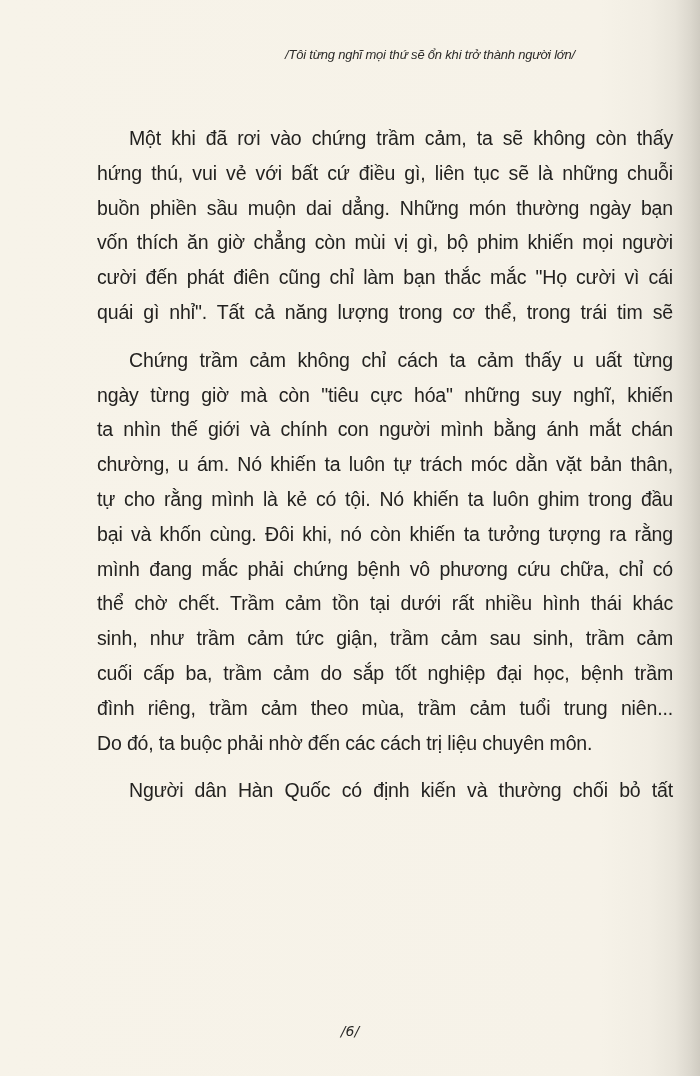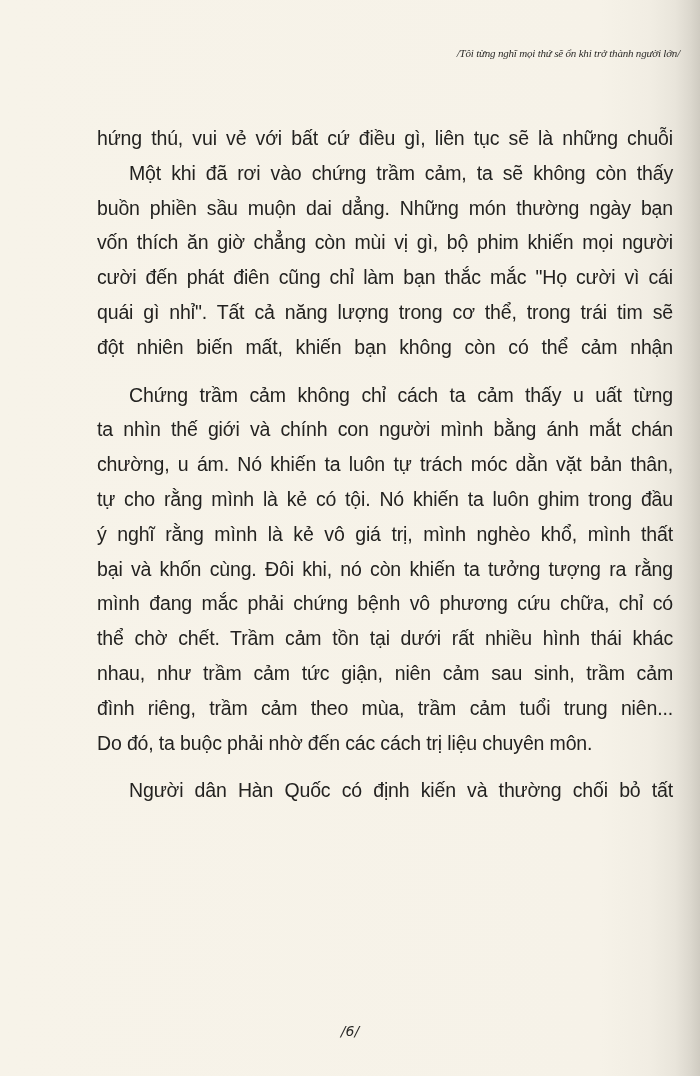--- a/index.html
+++ b/index.html
@@ -25,23 +25,23 @@
           #f1ede3 650px,
           #e9e5db 675px,
           #dcd8ce 690px,
           #cfcbc1 700px);
     }
     .running-header {
       position: absolute;
       top: 47px;
       left: 180px;
       width: 500px;
-      text-align: right;
-      font-family: Liberation Serif, serif;
-      font-size: 11px;
+      text-align: center;
+      font-family: Liberation Sans, sans-serif;
+      font-size: 13px;
       color: #2b2a28;
       letter-spacing: -0.2px;
       font-style: italic;
     }
     .body-text {
       position: absolute;
       left: 97px;
       top: 121px;
       width: 576px;
       font-family: "Liberation Sans", sans-serif;
@@ -81,39 +81,39 @@
 </head>
 <body>
 
 <div class="page">
 
   <div class="running-header">/Tôi từng nghĩ mọi thứ sẽ ổn khi trở thành người lớn/</div>
 
   <div class="body-text">
 
     <div class="para">
+      <span class="line first">Một khi đã rơi vào chứng trầm cảm, ta sẽ không còn thấy</span>
       <span class="line">hứng thú, vui vẻ với bất cứ điều gì, liên tục sẽ là những chuỗi</span>
-      <span class="line first">Một khi đã rơi vào chứng trầm cảm, ta sẽ không còn thấy</span>
       <span class="line">buồn phiền sầu muộn dai dẳng. Những món thường ngày bạn</span>
       <span class="line">vốn thích ăn giờ chẳng còn mùi vị gì, bộ phim khiến mọi người</span>
       <span class="line">cười đến phát điên cũng chỉ làm bạn thắc mắc "Họ cười vì cái</span>
       <span class="line">quái gì nhỉ". Tất cả năng lượng trong cơ thể, trong trái tim sẽ</span>
-      <span class="line">đột nhiên biến mất, khiến bạn không còn có thể cảm nhận</span>
     </div>
 
     <div class="para">
       <span class="line first">Chứng trầm cảm không chỉ cách ta cảm thấy u uất từng</span>
+      <span class="line">ngày từng giờ mà còn "tiêu cực hóa" những suy nghĩ, khiến</span>
       <span class="line">ta nhìn thế giới và chính con người mình bằng ánh mắt chán</span>
       <span class="line">chường, u ám. Nó khiến ta luôn tự trách móc dằn vặt bản thân,</span>
       <span class="line">tự cho rằng mình là kẻ có tội. Nó khiến ta luôn ghim trong đầu</span>
-      <span class="line">ý nghĩ rằng mình là kẻ vô giá trị, mình nghèo khổ, mình thất</span>
       <span class="line">bại và khốn cùng. Đôi khi, nó còn khiến ta tưởng tượng ra rằng</span>
       <span class="line">mình đang mắc phải chứng bệnh vô phương cứu chữa, chỉ có</span>
       <span class="line">thể chờ chết. Trầm cảm tồn tại dưới rất nhiều hình thái khác</span>
-      <span class="line">nhau, như trầm cảm tức giận, niên cảm sau sinh, trầm cảm</span>
+      <span class="line">sinh, như trầm cảm tức giận, trầm cảm sau sinh, trầm cảm</span>
+      <span class="line">cuối cấp ba, trầm cảm do sắp tốt nghiệp đại học, bệnh trầm</span>
       <span class="line">đình riêng, trầm cảm theo mùa, trầm cảm tuổi trung niên...</span>
       <span class="line last">Do đó, ta buộc phải nhờ đến các cách trị liệu chuyên môn.</span>
     </div>
 
     <div class="para">
       <span class="line first">Người dân Hàn Quốc có định kiến và thường chối bỏ tất</span>
     </div>
 
   </div>
 

